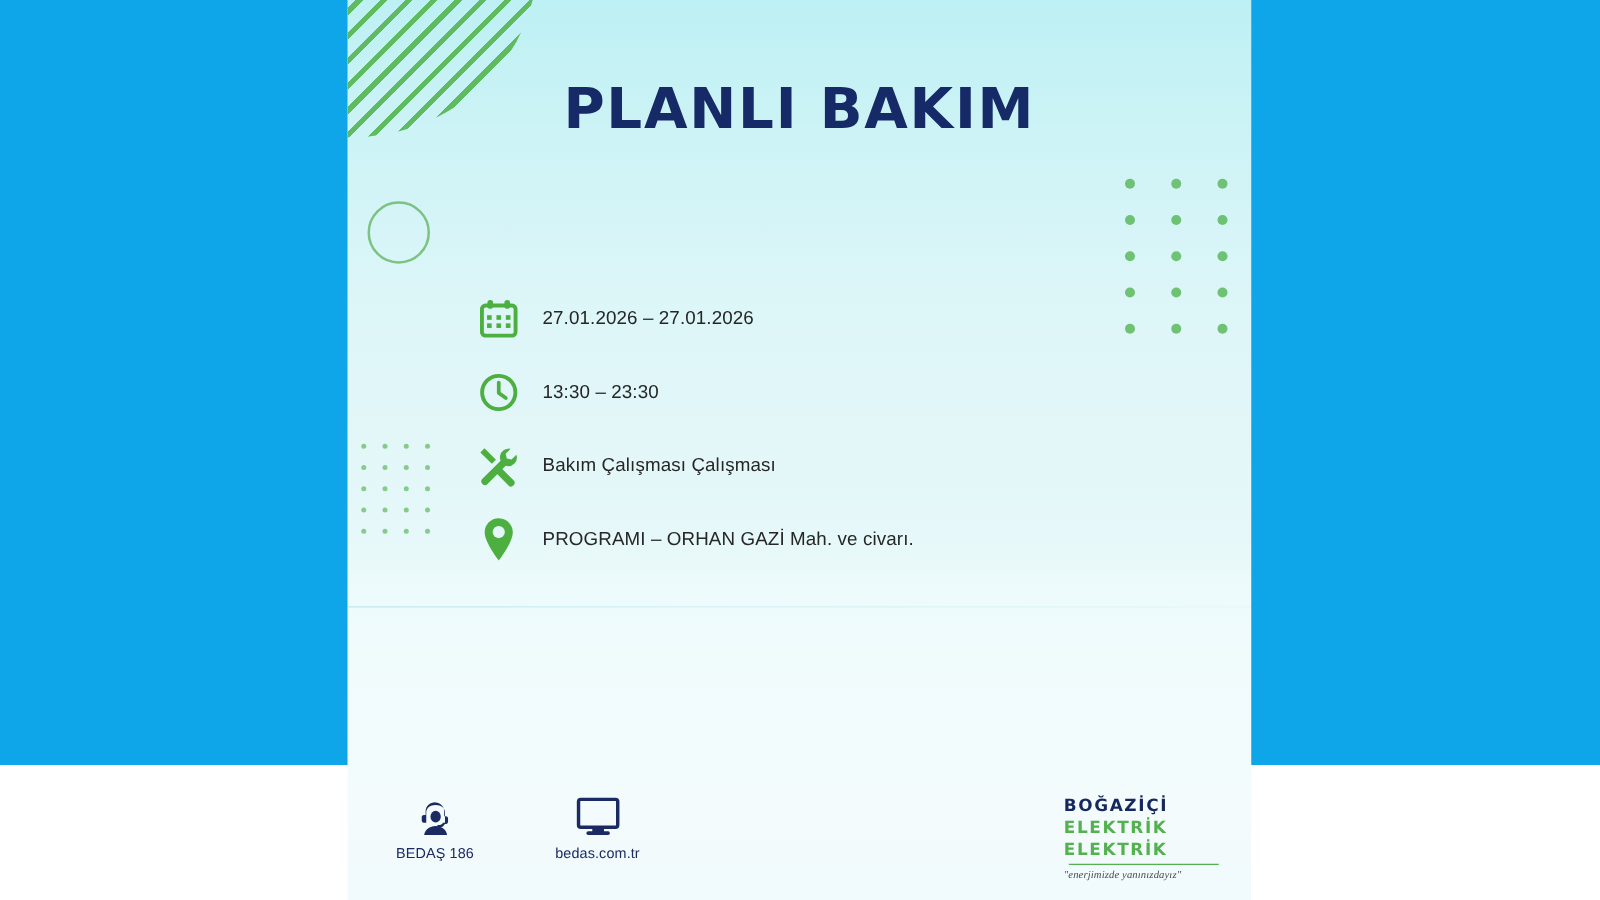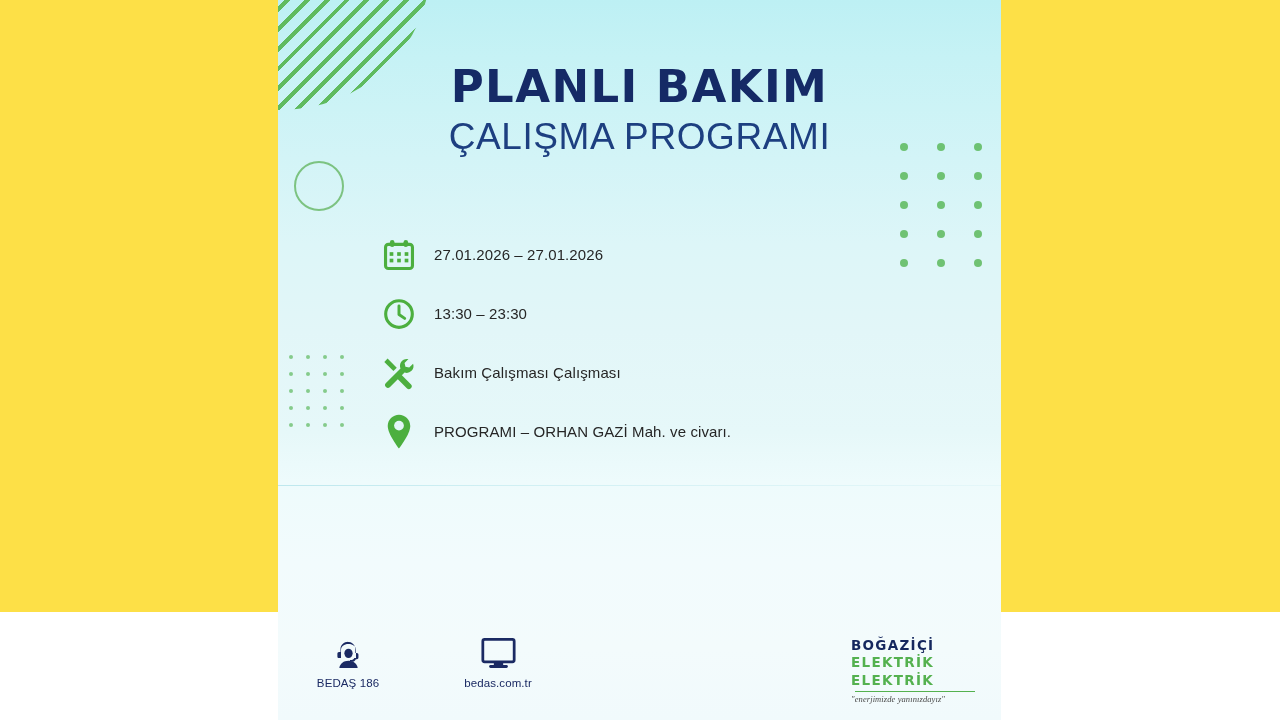--- a/index.html
+++ b/index.html
@@ -9,21 +9,21 @@
     height: 720px;
     background: #ffffff;
     font-family: "Liberation Sans", sans-serif;
     overflow: hidden;
   }
 
   #stage {
     position: relative;
     width: 1280px;
     height: 612px;
-    background: #fde047;
+    background: #0ea5e9;
   }
 
   
   .poster {
     position: absolute;
     left: 278px;
     top: 0;
     width: 723px;
     height: 720px;
     overflow: hidden;
@@ -189,21 +189,21 @@
     left: 0;
     top: 636px;
     width: 723px;
     height: 72px;
   }
   .contact-group {
     position: absolute;
     left: 24px;
     top: 0;
     display: flex;
-    gap: 58px;
+    gap: 38px;
   }
   .contact-item {
     width: 92px;
     display: flex;
     flex-direction: column;
     align-items: center;
   }
   .contact-icon {
     height: 34px;
     display: flex;
@@ -299,21 +299,20 @@
         <span></span>
         <span></span>
         <span></span>
         <span></span>
       </div>
 
     <div class="divider"></div>
 
     <div class="title-block">
       <div class="title-main">PLANLI BAKIM</div>
-      <div class="title-sub">ÇALIŞMA PROGRAMI</div>
     </div>
 
     <div class="info-list">
 
       <div class="info-row">
         <span class="info-icon">
           <svg width="34" height="34" viewBox="0 0 24 24" aria-hidden="true">
             <rect x="2.5" y="4.5" width="19" height="17" rx="2" ry="2" fill="none" stroke="#4caf3f" stroke-width="2.2"></rect>
             <rect x="5.6" y="1.4" width="3.2" height="5" rx="1.6" fill="#4caf3f"></rect>
             <rect x="15.2" y="1.4" width="3.2" height="5" rx="1.6" fill="#4caf3f"></rect>

